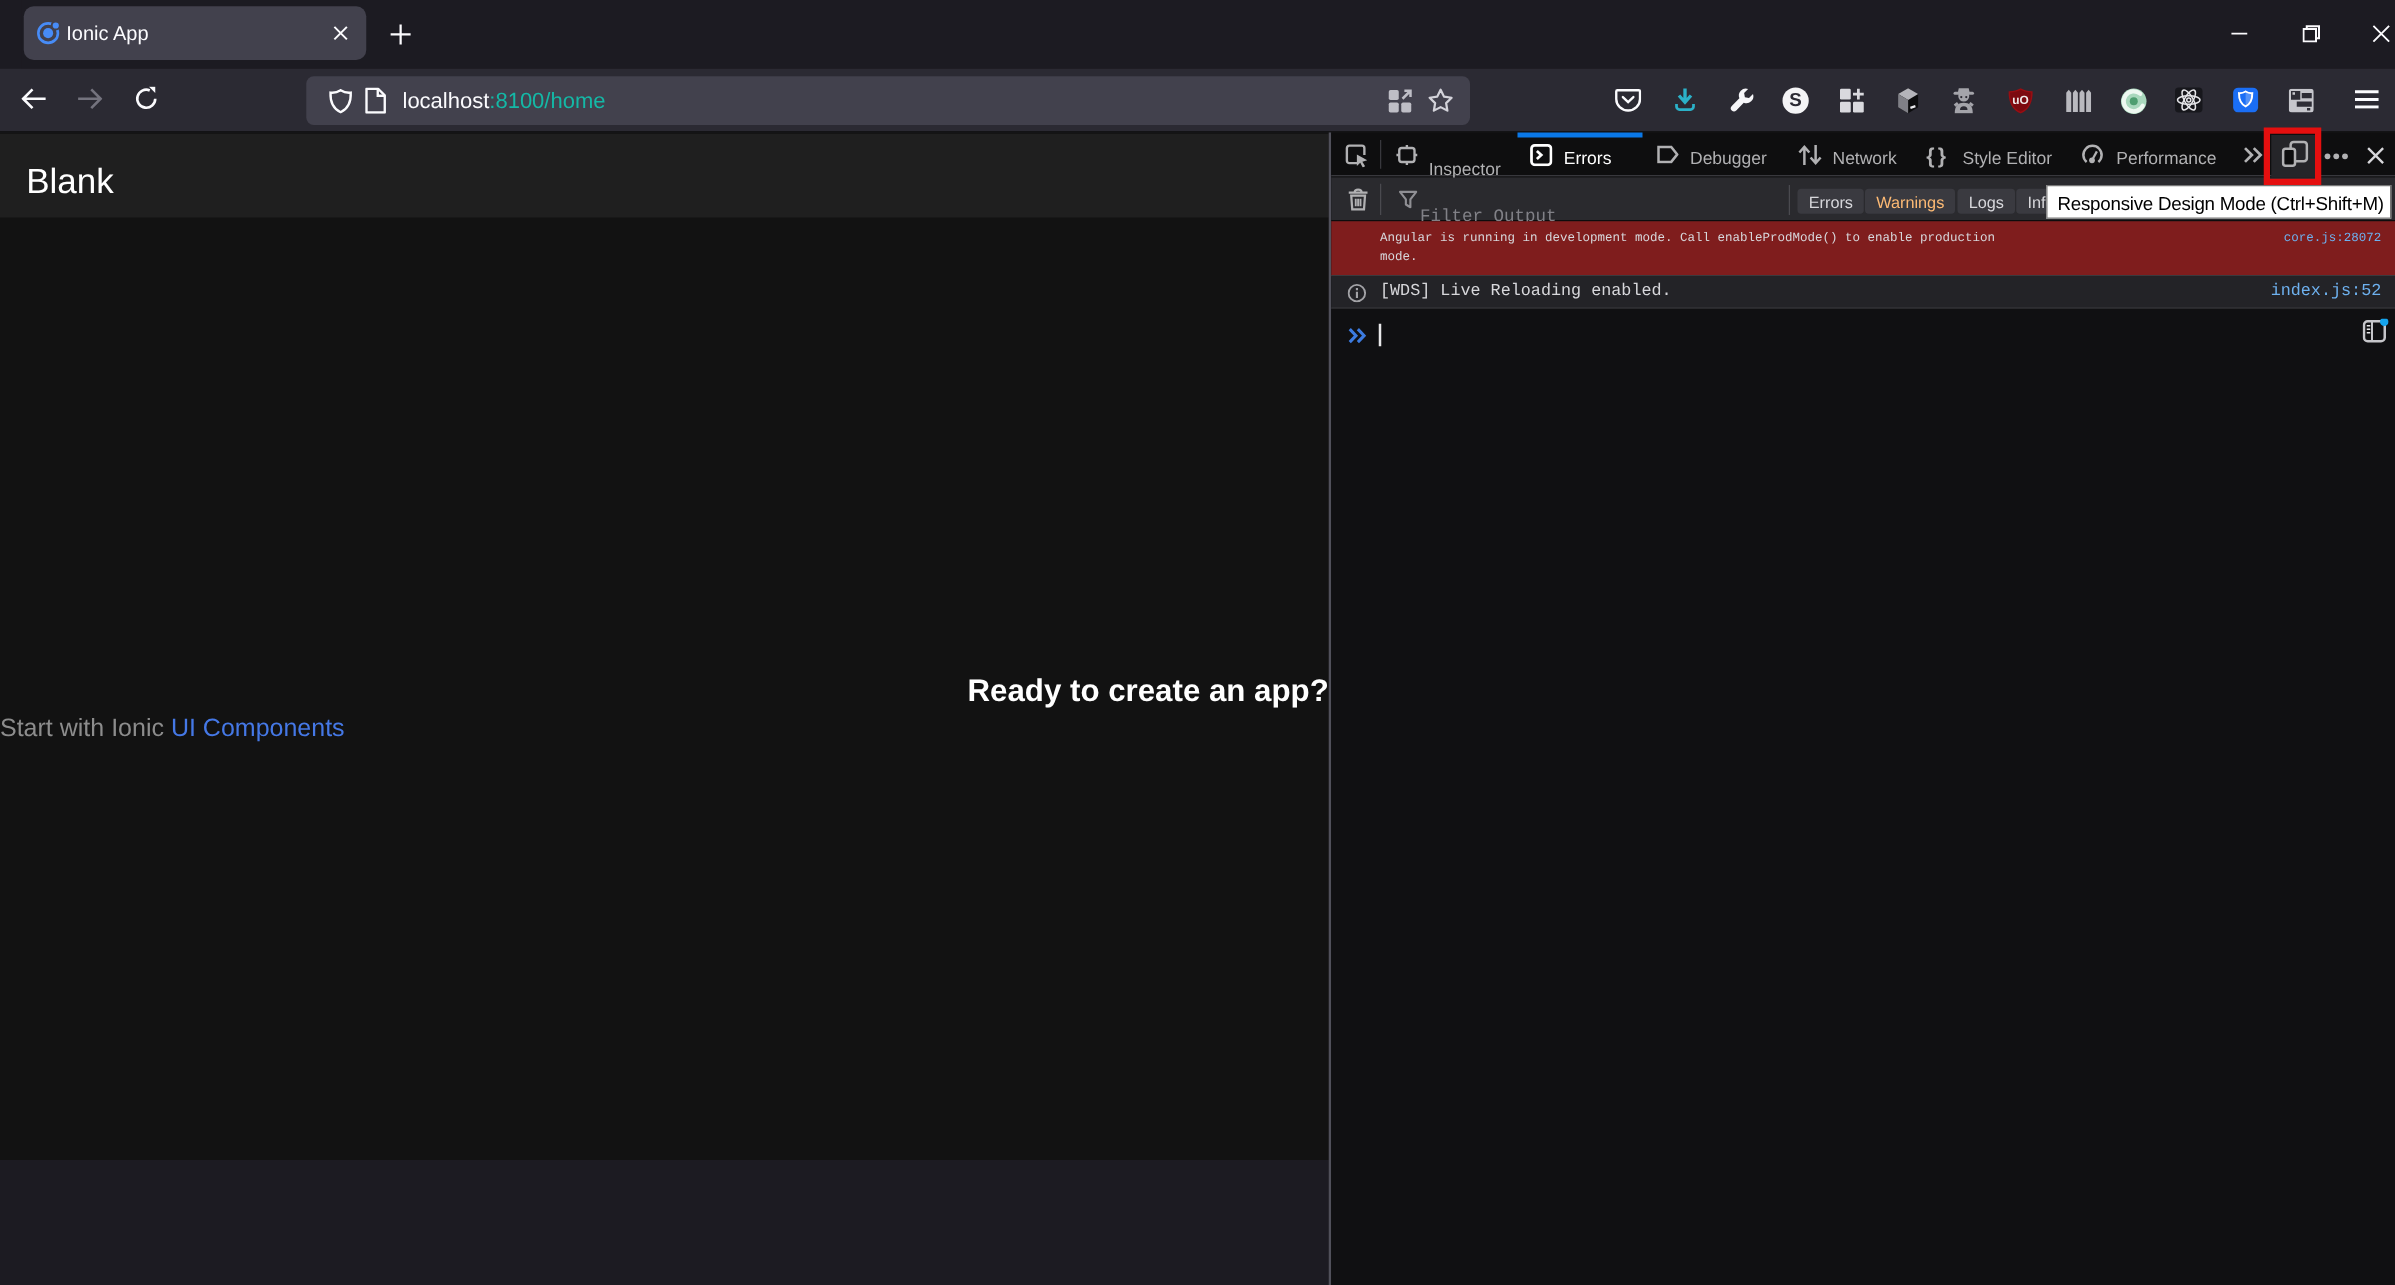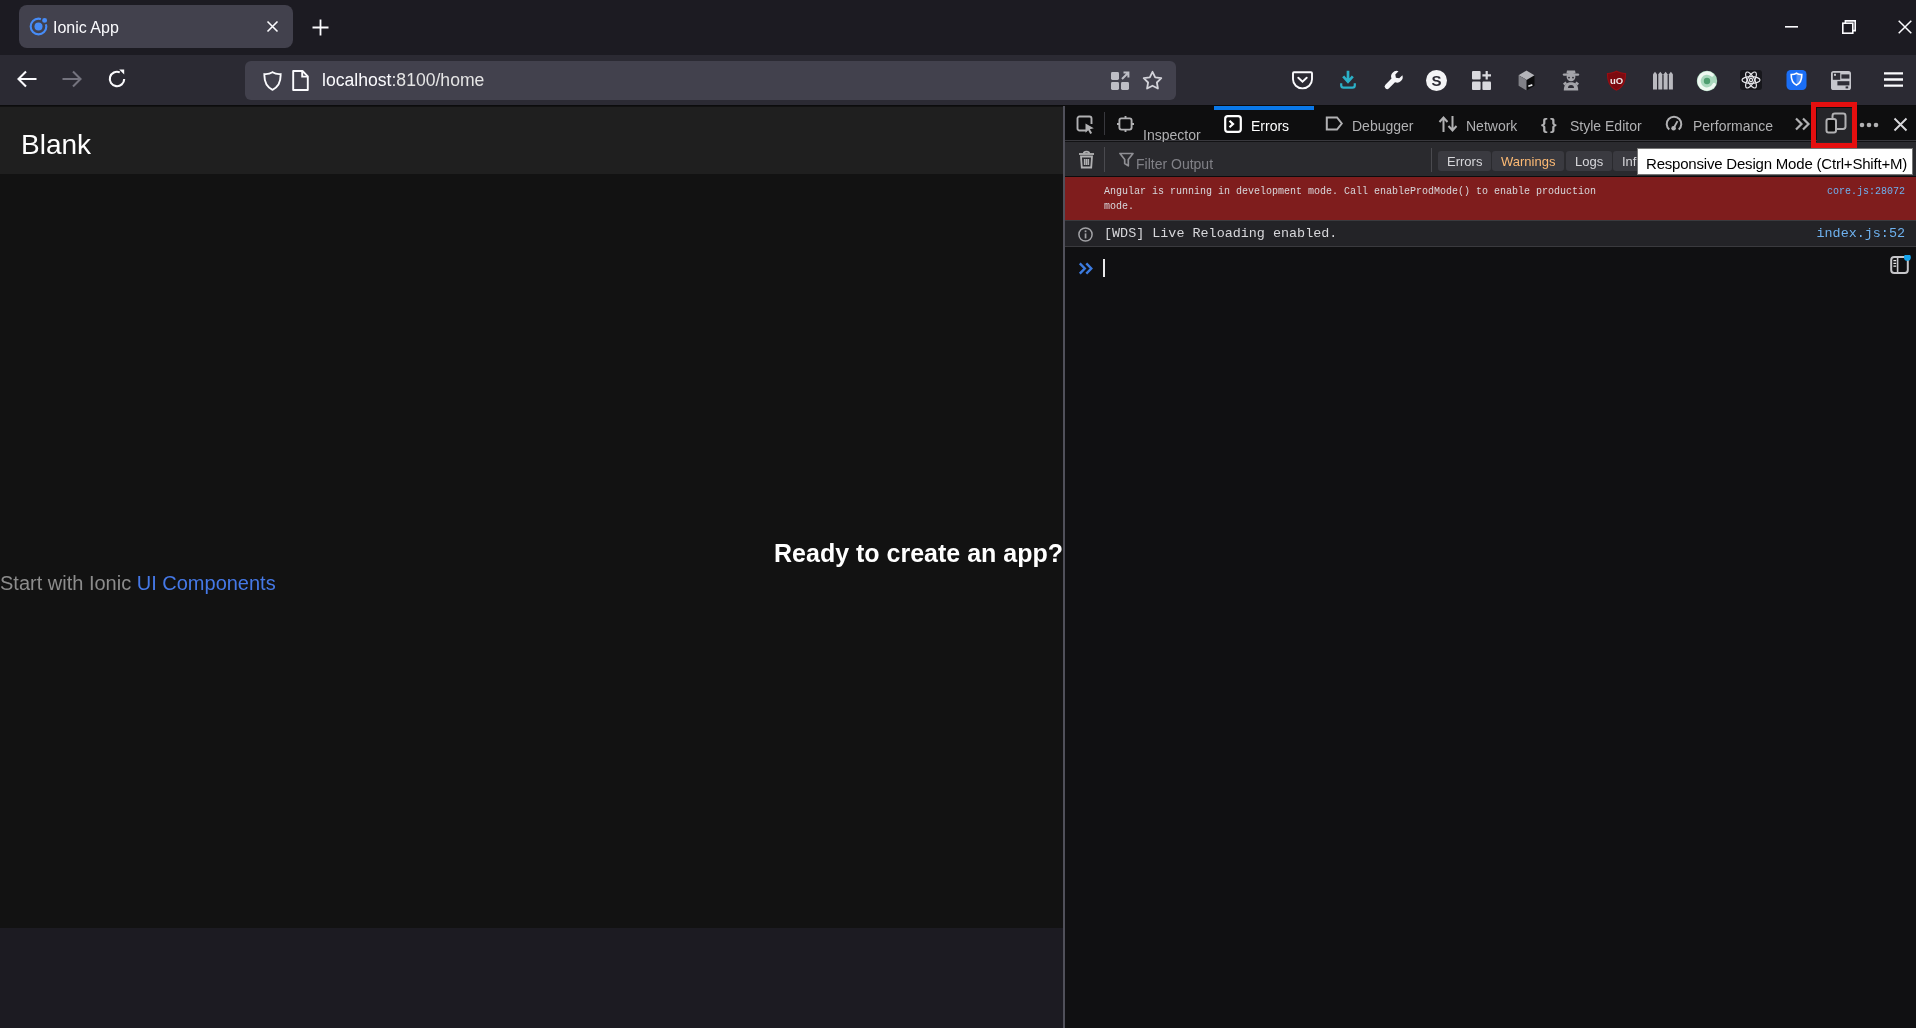--- a/index.html
+++ b/index.html
@@ -61,21 +61,21 @@
     <div class="abs" style="left:245px;top:6px;width:931px;height:39px;background:#42414d;border-radius:6px;">
 
       <svg class="abs" style="left:18px;top:10px;" width="19" height="20" viewBox="0 0 19 20">
         <path d="M9.5 1.2 C12 2.8 15.5 3.3 17.6 3.1 C17.9 10.5 15.5 16 9.5 18.8 C3.5 16 1.1 10.5 1.4 3.1 C3.5 3.3 7 2.8 9.5 1.2 Z" fill="none" stroke="#fbfbfe" stroke-width="1.9"></path>
       </svg>
 
       <svg class="abs" style="left:47px;top:9px;" width="17" height="21" viewBox="0 0 17 21">
         <path d="M1.2 1 h9.3 l5.3 5.3 V20 H1.2 Z" fill="none" stroke="#fbfbfe" stroke-width="1.9" stroke-linejoin="round"></path>
         <path d="M10.2 1 v5.6 h5.6" fill="none" stroke="#fbfbfe" stroke-width="1.9"></path>
       </svg>
-      <div class="abs" style="left:77px;top:0;height:39px;display:flex;align-items:center;font-size:17.6px;color:#fbfbfe;">localhost<span style="color:#e5e5e5;">:8100/home</span></div>
+      <div class="abs" style="left:77px;top:0;height:39px;display:flex;align-items:center;font-size:17.6px;color:#fbfbfe;">localhost<span style="color:#14b8a6;">:8100/home</span></div>
 
       <svg class="abs" style="left:865px;top:10px;" width="20" height="20" viewBox="0 0 20 20">
         <rect x="1" y="1" width="8" height="8" rx="1.4" fill="#bebec6"></rect>
         <rect x="1" y="11" width="8" height="8" rx="1.4" fill="#bebec6"></rect>
         <rect x="11" y="11" width="8" height="8" rx="1.4" fill="#bebec6"></rect>
         <path d="M12 8 L18 2 M13.5 1.6 h4.9 v4.9" fill="none" stroke="#bebec6" stroke-width="2"></path>
       </svg>
 
       <svg class="abs" style="left:897px;top:9px;" width="21" height="21" viewBox="0 0 21 21">
         <path d="M10.5 1.8 L13.2 7.3 L19.3 8.2 L14.9 12.5 L15.9 18.5 L10.5 15.7 L5.1 18.5 L6.1 12.5 L1.7 8.2 L7.8 7.3 Z" fill="none" stroke="#d3d3da" stroke-width="1.8" stroke-linejoin="round"></path>
@@ -260,21 +260,21 @@
         <path d="M1 4 h15" stroke="#b1b1b3" stroke-width="1.8"></path>
         <path d="M5.8 3.6 C5.8 1 11.2 1 11.2 3.6" fill="none" stroke="#b1b1b3" stroke-width="1.8"></path>
         <path d="M3 6.5 h11 l-0.8 11 h-9.4 Z" fill="none" stroke="#b1b1b3" stroke-width="1.8"></path>
         <path d="M6.6 9 v6 M8.5 9 v6 M10.4 9 v6" stroke="#b1b1b3" stroke-width="1.5"></path>
       </svg>
       <div class="abs" style="left:39px;top:5px;width:1px;height:25px;background:#4a4a4f;"></div>
 
       <svg class="abs" style="left:54px;top:10px;" width="15" height="15" viewBox="0 0 15 15">
         <path d="M1 1.5 H14 L9.3 7.5 V13.8 L5.7 11.6 V7.5 Z" fill="none" stroke="#8f8f94" stroke-width="1.7" stroke-linejoin="round"></path>
       </svg>
-      <div class="abs" style="left:71px;top:2px;height:39px;display:flex;align-items:center;font-size:14px;color:#818187;">Filter Output</div>
+      <div class="abs" style="left:71px;top:12px;height:39px;display:flex;align-items:center;font-size:14px;color:#818187;font-family:Liberation Mono, monospace;">Filter Output</div>
       <div class="abs" style="left:366px;top:6px;width:1px;height:24px;background:#4a4a4f;"></div>
       <div class="abs" style="left:373px;top:9px;height:20px;padding:0 9px;background:#3a3a40;border-radius:3px;color:#d7d7db;font-size:13px;display:inline-flex;align-items:center;">Errors</div>
       <div class="abs" style="left:427px;top:9px;height:20px;padding:0 9px;background:#3a3a40;border-radius:3px;color:#fdba74;font-size:13px;display:inline-flex;align-items:center;">Warnings</div>
       <div class="abs" style="left:501px;top:9px;height:20px;padding:0 9px;background:#3a3a40;border-radius:3px;color:#d7d7db;font-size:13px;display:inline-flex;align-items:center;">Logs</div>
       <div class="abs" style="left:548px;top:9px;height:20px;padding:0 9px;background:#3a3a40;border-radius:3px;color:#d7d7db;font-size:13px;display:inline-flex;align-items:center;">Info</div>
     </div>
 
     <div class="abs" style="left:0;top:71px;width:851px;height:44px;background:#7f1d1d;border-bottom:1px solid #3a3a3e;font-family:'Liberation Mono',monospace;font-size:10px;">
       <div class="abs" style="left:39px;top:7px;line-height:15px;color:#d7d7db;white-space:pre;">Angular is running in development mode. Call enableProdMode() to enable production
 mode.</div>

